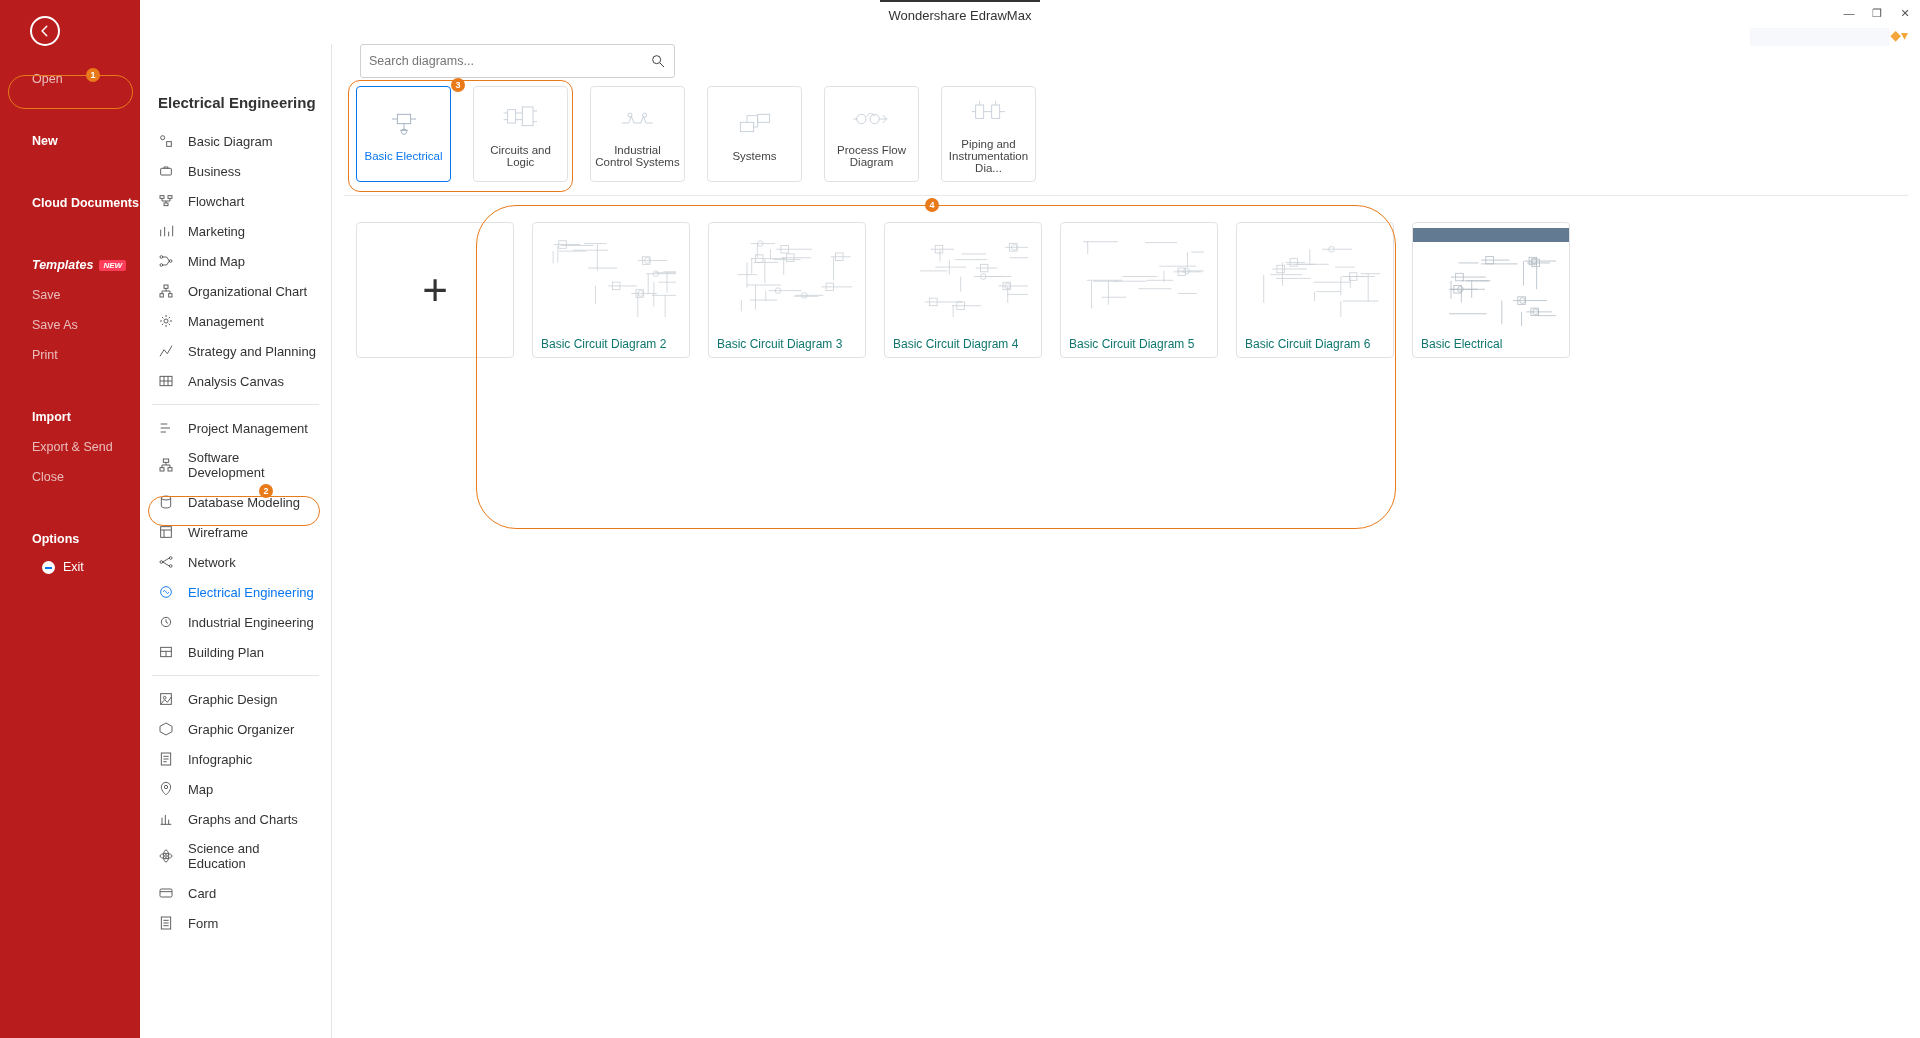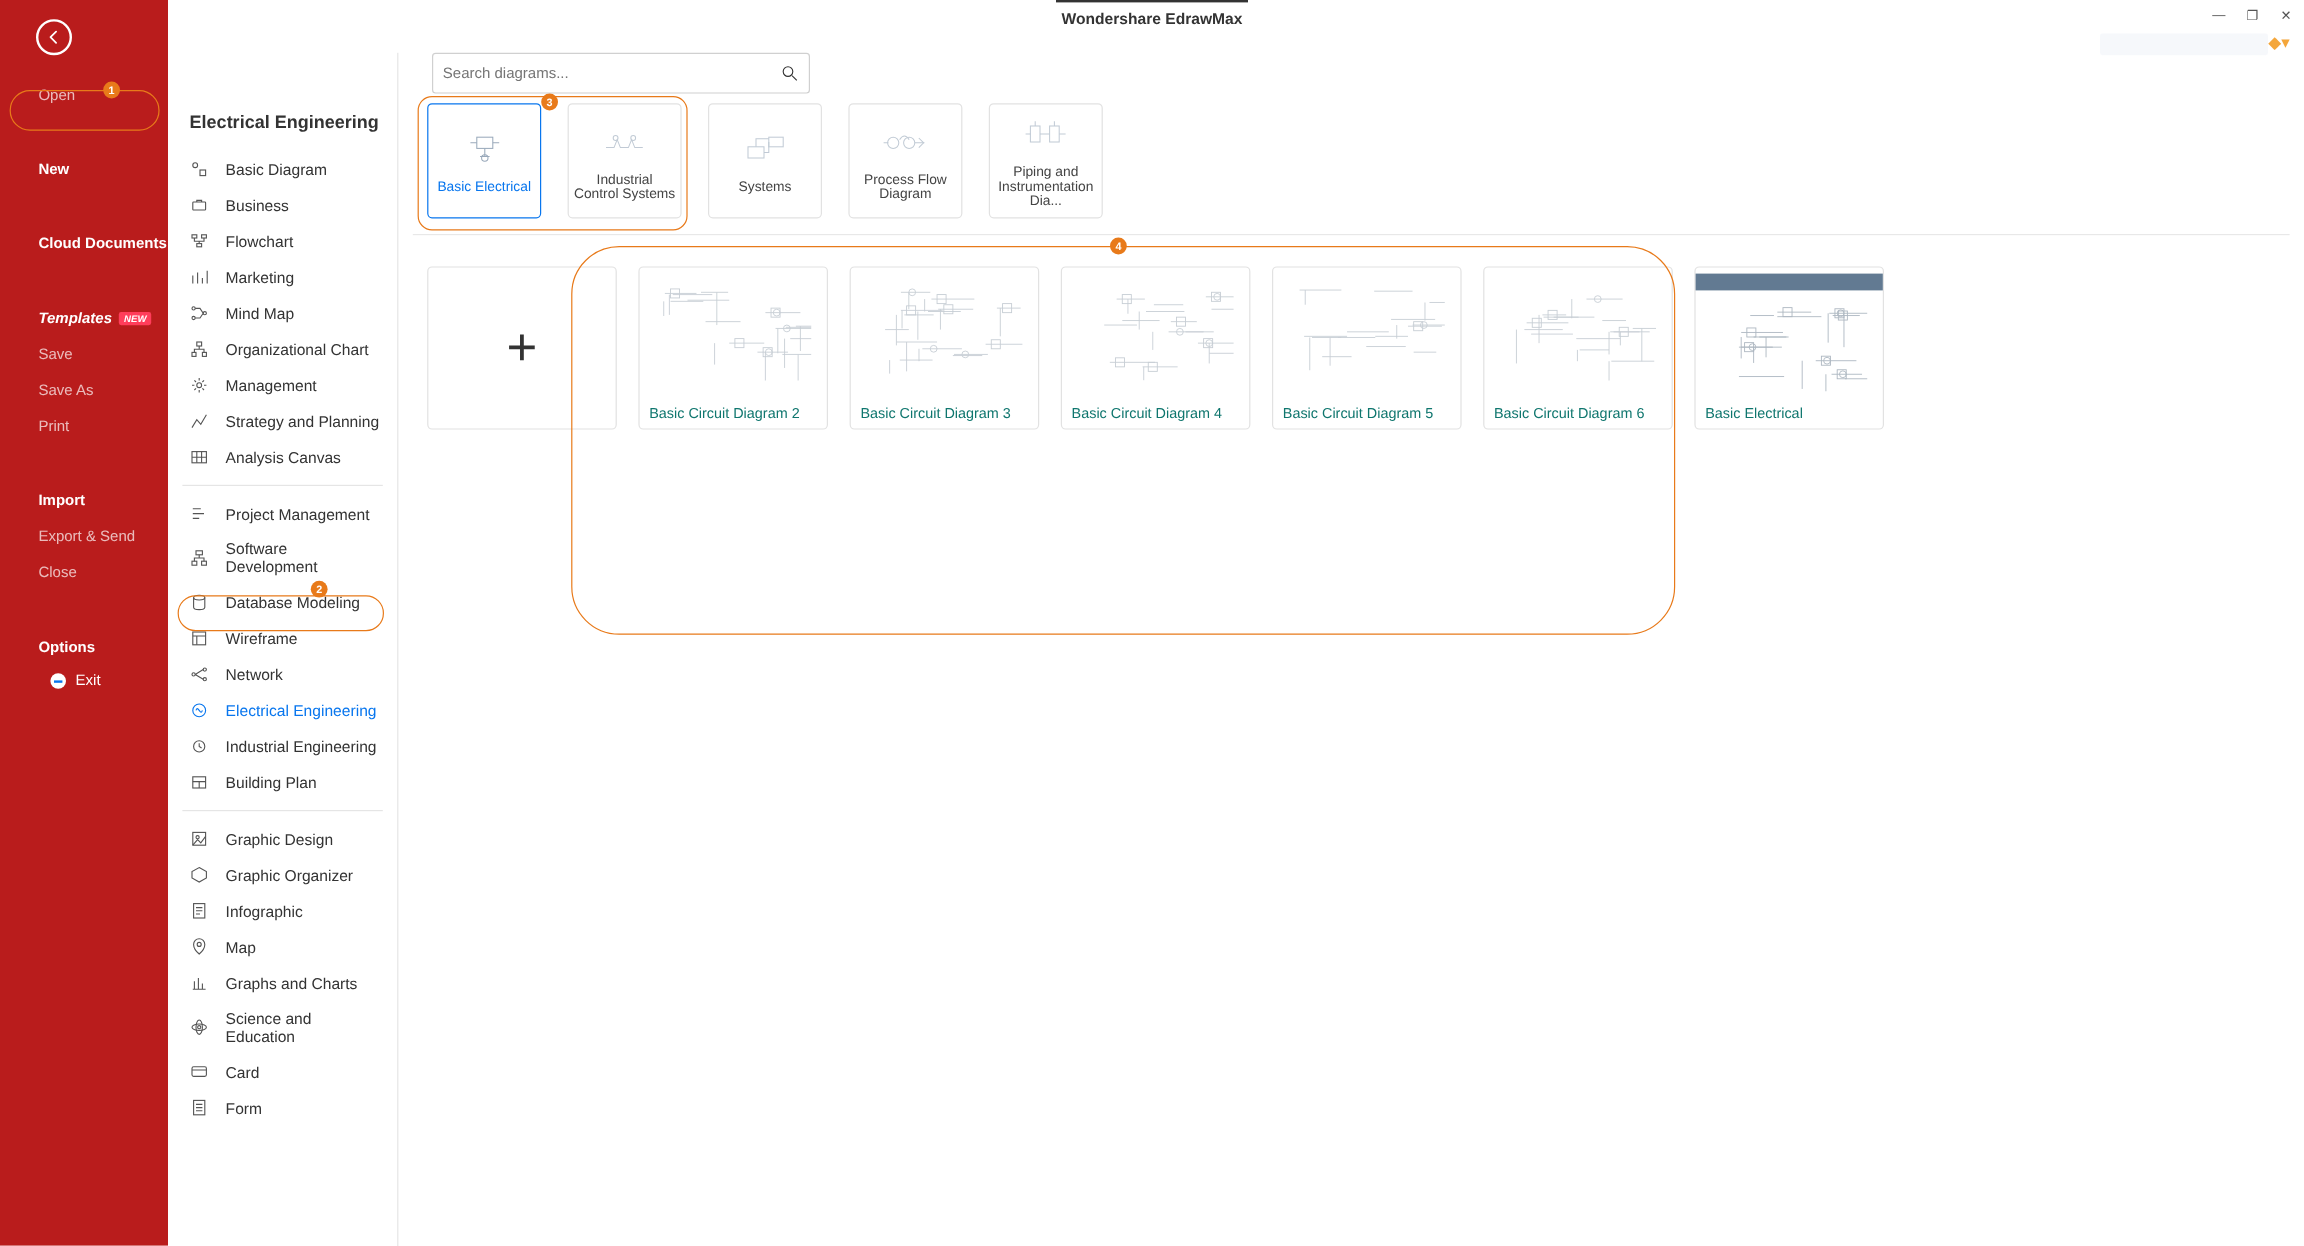--- a/index.html
+++ b/index.html
@@ -1,18 +1,18 @@
 <!DOCTYPE html>
 <html><head>
 <meta charset="utf-8">
 <style>
 * { margin: 0; padding: 0; box-sizing: border-box; font-family: -apple-system, BlinkMacSystemFont, "Segoe UI", Arial, sans-serif; }
 body { width: 1920px; height: 1038px; overflow: hidden; background: #fff; color: #333; }
 .titlebar { position: absolute; top: 0; left: 0; right: 0; height: 30px; display: flex; align-items: center; }
-.titlebar .app-title { position: absolute; left: 50%; transform: translateX(-50%); font-size: 13px; font-weight: 700; color: #333; }
+.titlebar .app-title { position: absolute; left: 50%; transform: translateX(-50%); font-size: 13px; font-weight: 400; color: #333; }
 .title-underline { position: absolute; top: 0; left: 50%; transform: translateX(-50%); width: 160px; height: 2px; background: #333; }
 .win-controls { position: absolute; right: 8px; top: 6px; display: flex; gap: 14px; }
 .win-ctrl { width: 14px; height: 14px; display: flex; align-items: center; justify-content: center; color: #555; font-size: 11px; cursor: pointer; }
 .user-badge { position: absolute; right: 30px; top: 28px; width: 140px; height: 18px; background: #e9eef5; border-radius: 2px; opacity: .4; }
 .user-dd { position: absolute; right: 12px; top: 27px; color: #f4a63b; font-size: 14px; }
 .sidebar-blue { position: absolute; left: 0; top: 0; width: 140px; height: 100%; background: #b91c1c; color: #fff; padding-top: 10px; }
 .back-circle { width: 30px; height: 30px; border: 2px solid #fff; border-radius: 50%; display: flex; align-items: center; justify-content: center; margin: 6px 0 18px 30px; cursor: pointer; }
 .back-circle svg { fill: #fff; }
 .nav-item { font-size: 12.5px; padding: 8px 0 8px 32px; cursor: pointer; display: flex; align-items: center; }
 .nav-item.dim { opacity: .7; }
@@ -381,20 +381,30 @@
             <rect x="20" y="8" width="20" height="14"></rect>
             <path d="M20 15h-8M40 15h8M30 22v10M24 32h12"></path>
             <circle cx="30" cy="34" r="4"></circle>
           </svg>
         </div>
         <div>Basic Electrical</div>
       </div>
       <div class="subcat-card">
         <div class="sc-icon">
           <svg class="sc-svg" viewBox="0 0 60 45">
+            <rect x="10" y="10" width="12" height="20"></rect>
+            <rect x="32" y="6" width="16" height="28"></rect>
+            <path d="M22 15h10M22 25h10M10 15H4M10 25H4M48 12h6M48 28h6"></path>
+          </svg>
+        </div>
+        <div>Circuits and Logic</div>
+      </div>
+      <div class="subcat-card">
+        <div class="sc-icon">
+          <svg class="sc-svg" viewBox="0 0 60 45">
             <path d="M6 30h10l4-10 4 10h10l4-10 4 10h10"></path>
             <circle cx="18" cy="18" r="3"></circle>
             <circle cx="40" cy="18" r="3"></circle>
           </svg>
         </div>
         <div>Industrial Control Systems</div>
       </div>
       <div class="subcat-card">
         <div class="sc-icon">
           <svg class="sc-svg" viewBox="0 0 60 45">

